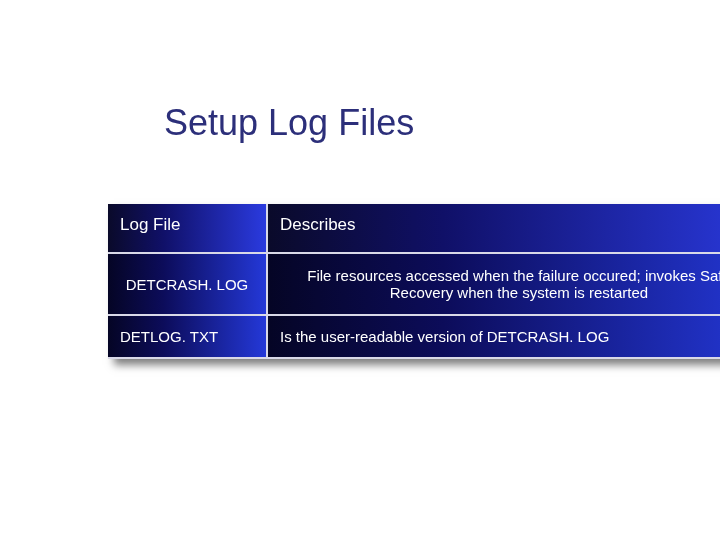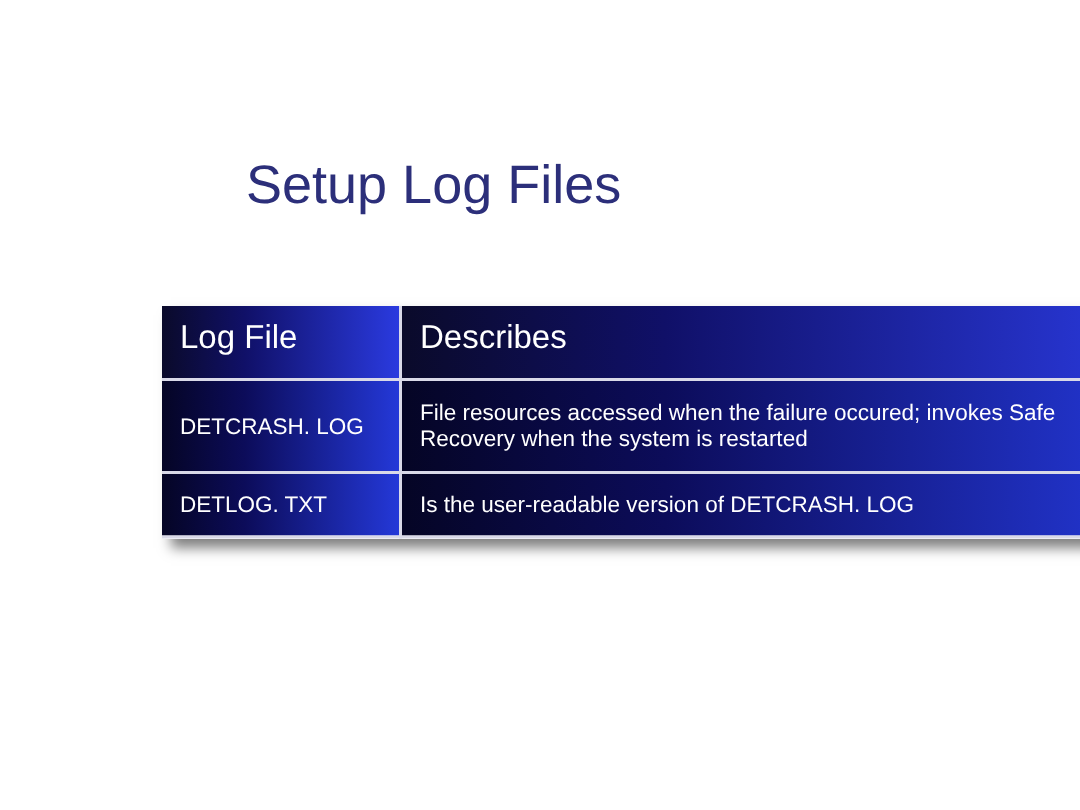--- a/index.html
+++ b/index.html
@@ -38,32 +38,32 @@
   }
   .tbl th, .tbl td {
     color: #fff;
     text-align: left;
     vertical-align: middle;
     border-right: 2px solid #d9d9e8;
     border-bottom: 2px solid #d9d9e8;
   }
   .tbl th {
     background: linear-gradient(90deg, #0a0a2a 0%, #101068 35%, #2a3adf 100%);
-    font-size: 22px;
+    font-size: 17px;
     font-weight: 400;
     padding: 8px 12px 14px 12px;
     height: 50px;
   }
   .tbl td {
     background: linear-gradient(90deg, #050525 0%, #0c0c5a 35%, #2438d8 100%);
     font-size: 15px;
     padding: 12px 12px;
   }
   .tbl .col-file { width: 160px; }
-  .tbl .row-tall td { height: 62px; }
+  .tbl .row-tall td { height: 62px; text-align: center; }
   .tbl tr:first-child th:first-child { border-left: none; }
   .tbl tr td:first-child { font-weight: 400; }
 </style>
 </head>
 <body>
 
 <div class="slide">
   <h1 class="title">Setup Log Files</h1>
 
   <div class="table-wrap">

